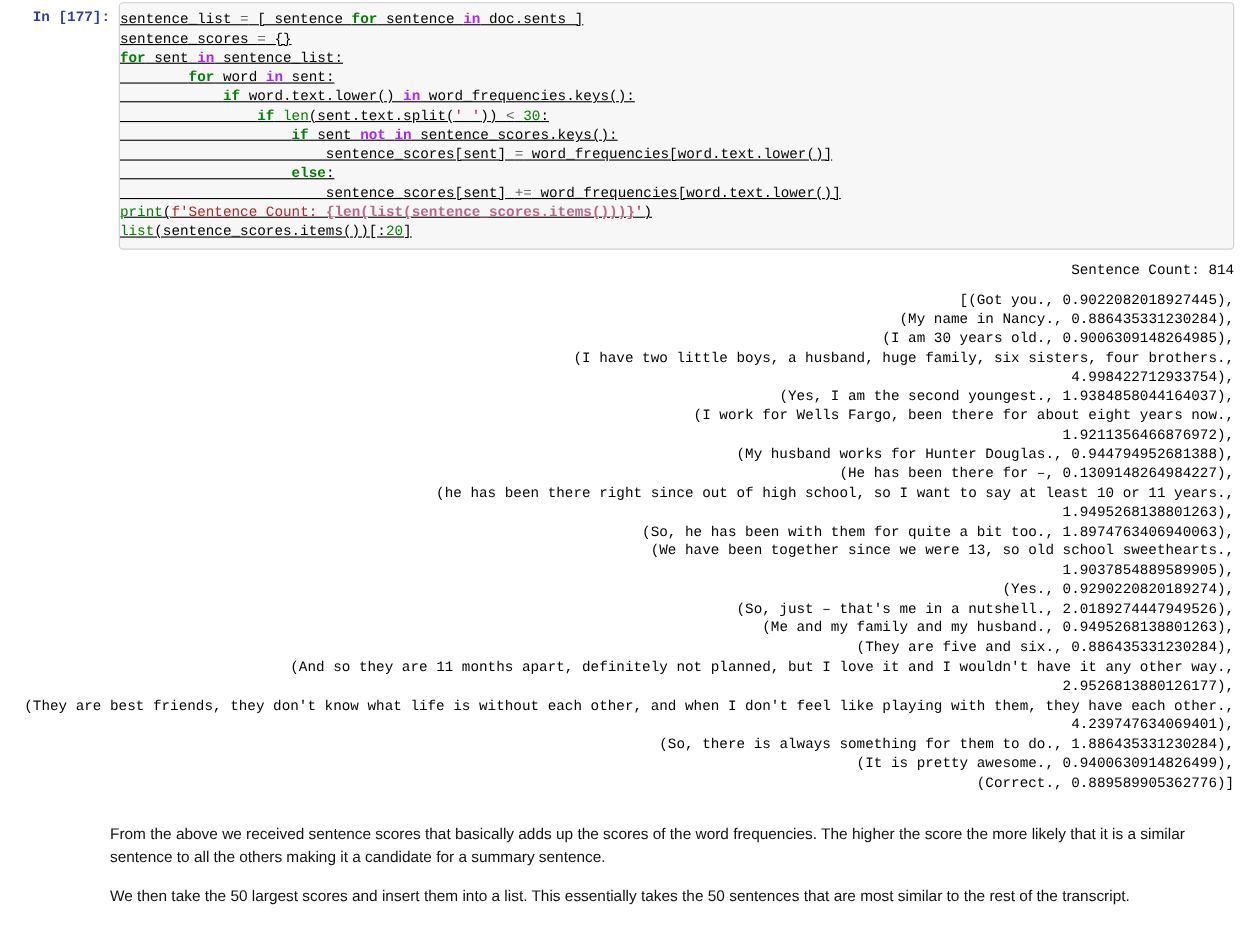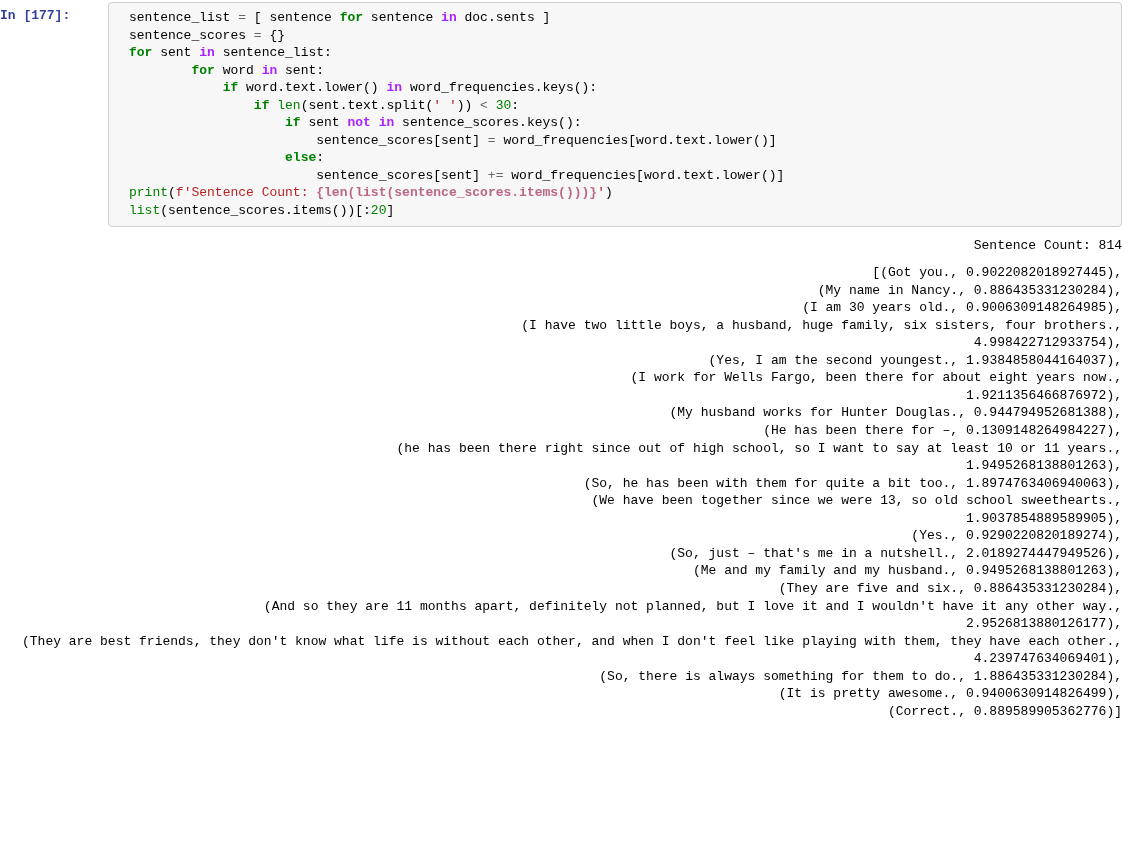--- a/index.html
+++ b/index.html
@@ -13,44 +13,45 @@
   .notebook {
     width: 1132px;
   }
   .cell {
     display: flex;
     padding: 2px 0;
   }
   .prompt-col {
     width: 100px;
     min-width: 100px;
-    text-align: left;
+    text-align: right;
     padding: 6px 8px 0 0;
     font-family: Menlo, Monaco, "Courier New", monospace;
     font-size: 13px;
     line-height: 1.25;
   }
   .in-prompt { color: #303F9F; font-weight: bold; }
   .out-prompt { color: #D84315; }
   .cell-body {
     flex: 1;
     min-width: 0;
     padding-right: 10px;
   }
   .input_area {
     border: 1px solid #cfcfcf;
     border-radius: 4px;
     background: #f7f7f7;
-    padding: 6px 20px;
+    padding: 6px 0;
     font-family: Menlo, Monaco, "Courier New", monospace;
     font-size: 13px;
     line-height: 1.35;
     white-space: pre;
     overflow-x: auto;
     color: #000;
+    text-decoration: underline;
   }
   .output_area {
     font-family: Menlo, Monaco, "Courier New", monospace;
     font-size: 13px;
     line-height: 1.35;
     white-space: pre-wrap;
     word-break: break-all;
     padding: 2px 0 0 0;
     text-align: right;
   }
@@ -130,15 +131,17 @@
   2.9526813880126177),
  (They are best friends, they don't know what life is without each other, and when I don't feel like playing with them, they have each other.,
   4.239747634069401),
  (So, there is always something for them to do., 1.886435331230284),
  (It is pretty awesome., 0.9400630914826499),
  (Correct., 0.889589905362776)]</div>
     </div>
   </div>
 
   <div class="text-cell">
+    <p>From the above we received sentence scores that basically adds up the scores of the word frequencies. The higher the score the more likely that it is a similar sentence to all the others making it a candidate for a summary sentence.</p>
+    <p>We then take the 50 largest scores and insert them into a list. This essentially takes the 50 sentences that are most similar to the rest of the transcript.</p>
   </div>
 
 </div>
 
 </body></html>

